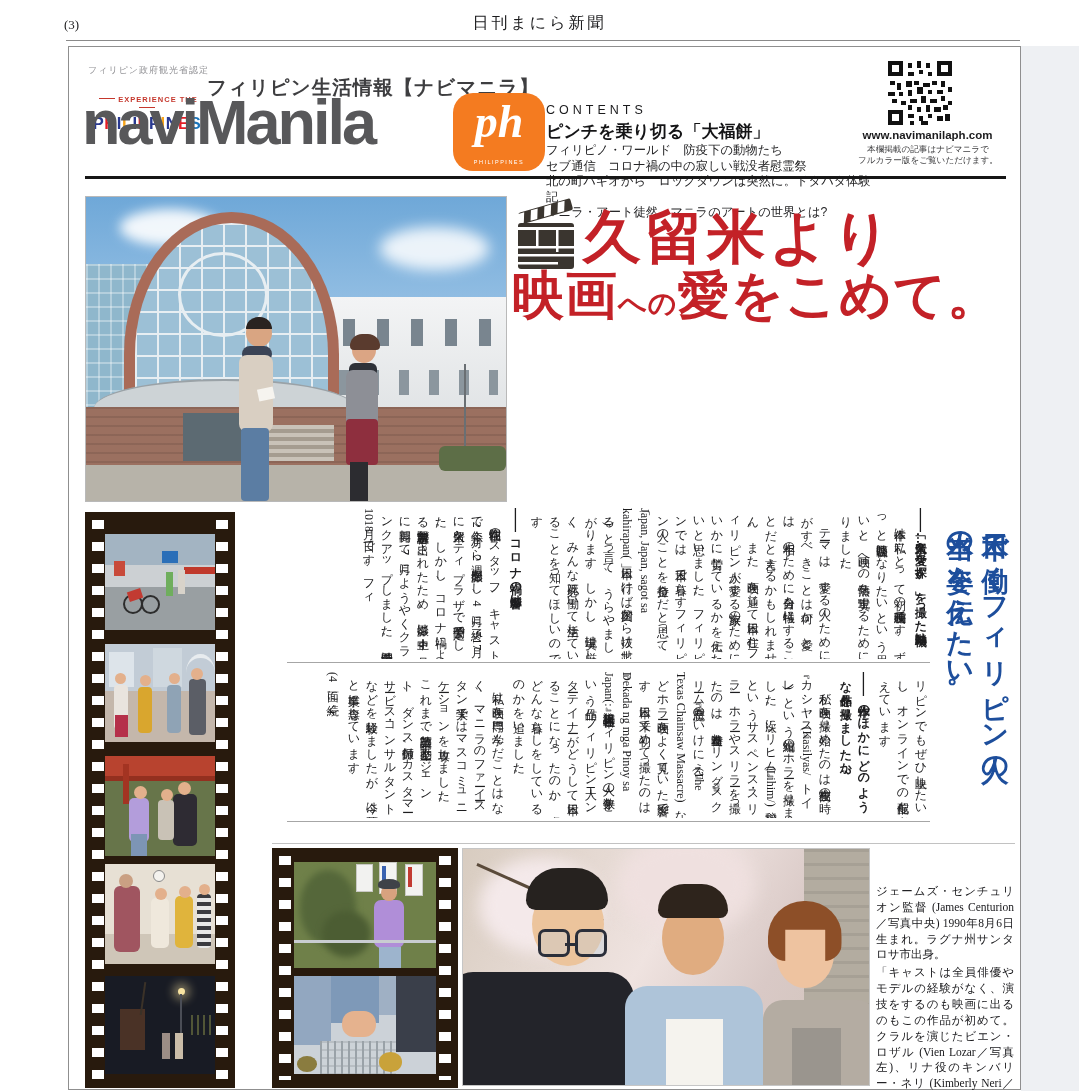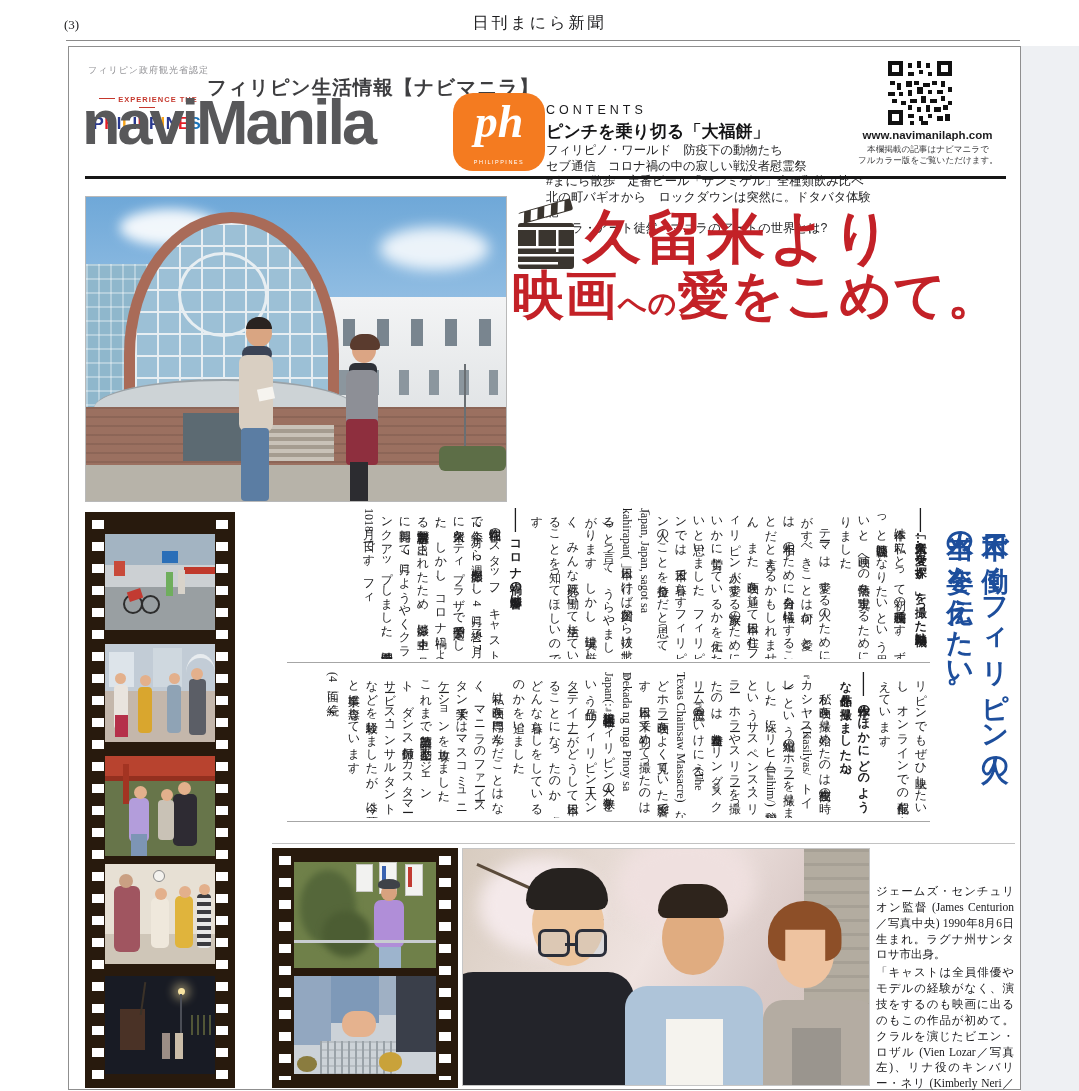--- a/index.html
+++ b/index.html
@@ -104,21 +104,20 @@
   <div class="abs phbadge">
     <div class="ph">ph</div>
     <div class="sub">PHILIPPINES</div>
   </div>
 
   <div class="abs contents">
     <div class="hd">CONTENTS</div>
     <div class="feat">ピンチを乗り切る「大福餅」</div>
     <div class="it">フィリピノ・ワールド　防疫下の動物たち</div>
     <div class="it">セブ通信　コロナ禍の中の寂しい戦没者慰霊祭</div>
-    <div class="it">#まにら散歩　定番ビール「サンミゲル」全種類飲み比べ</div>
     <div class="it">北の町バギオから　ロックダウンは突然に。ドタバタ体験記</div>
     <div class="it">マニラ・アート徒然　マニラのアートの世界とは?</div>
   </div>
 
   <svg class="abs qr" viewBox="0 0 29 29" shape-rendering="crispEdges">
     <rect width="29" height="29" fill="#fff"></rect>
     <g fill="#111">
       <rect x="0" y="0" width="7" height="7"></rect>
         <rect x="22" y="0" width="7" height="7"></rect>
         <rect x="0" y="22" width="7" height="7"></rect>

